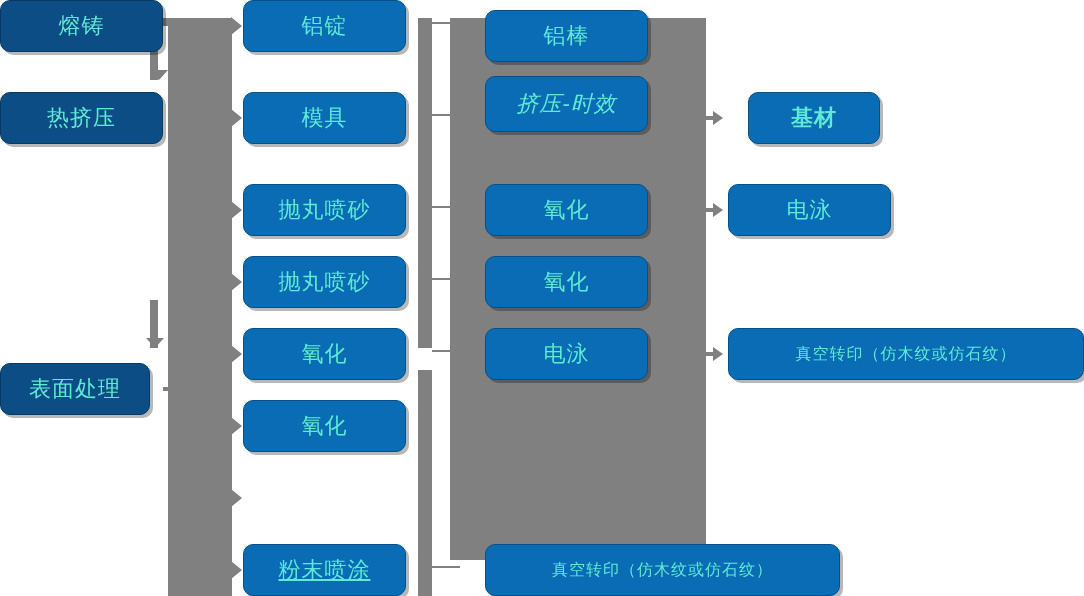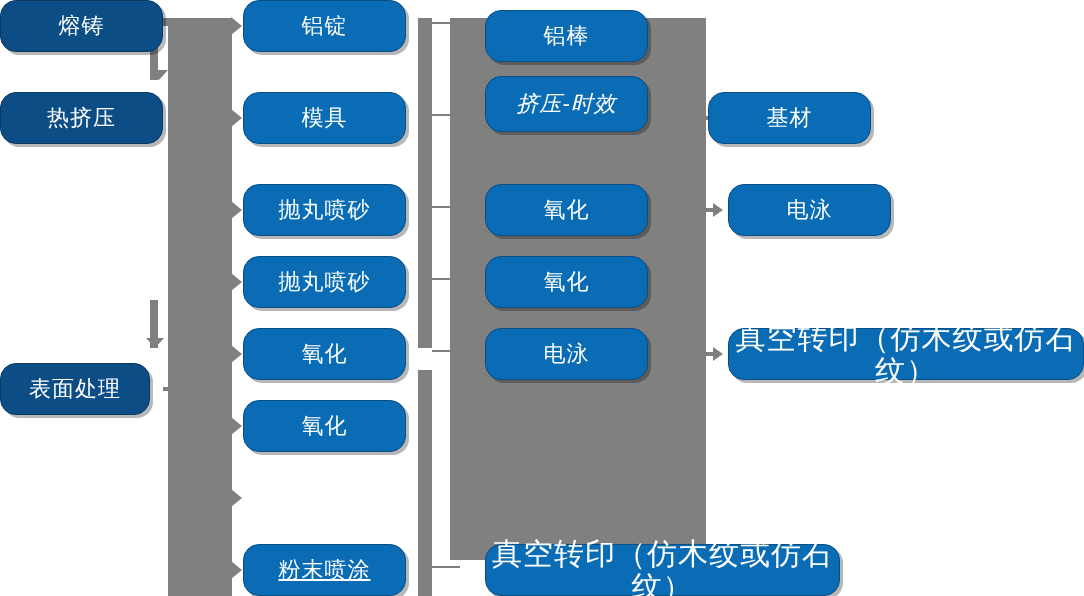--- a/index.html
+++ b/index.html
@@ -31,33 +31,33 @@
   }
   .small-stem{position:absolute;background:#808080;height:4px;}
 
   
   .box{
     position:absolute;
     box-sizing:border-box;
     display:flex;
     align-items:center;
     justify-content:center;
-    border-radius:16px;
-    color:#ffffff;
+    border-radius:10px;
+    color:#5eead4;
     font-size:22px;
     letter-spacing:1px;
     text-align:center;
     border:1px solid #12436e;
     box-shadow:3px 3px 0 rgba(0,0,0,0.28);
     line-height:1.1;
     user-select:none;
   }
   .box.dark{background:#0C4D85;border-color:#09395f;}
   .box.light{background:#0A6CB4;border-color:#084f85;}
-  .box.wide{font-size:30px;}
+  .box.wide{font-size:16px;}
 </style>
 </head>
 <body>
 
 <div id="stage">
 
   <div class="conn" style="left:168px;top:18px;width:64px;height:578px;"></div>
   <div class="conn" style="left:150px;top:18px;width:24px;height:8px;"></div>
   <div class="conn" style="left:150px;top:18px;width:8px;height:62px;"></div>
   <div class="conn-arrow" style="left:150px;top:70px;border-left-color:#808080;border-left-width:0;border-top:10px solid #808080;border-left:9px solid transparent;border-right:9px solid transparent;border-bottom:0;width:0;height:0;"></div>
@@ -108,17 +108,17 @@
   <div class="box light" style="left:243px;top:400px;width:163px;height:52px;">氧化</div>
   <div class="box light" style="left:243px;top:544px;width:163px;height:52px;text-decoration:underline;">粉末喷涂</div>
 
   <div class="box light" style="left:485px;top:0px;width:163px;height:52px;margin-top:10px;">铝棒</div>
   <div class="box light" style="left:485px;top:76px;width:163px;height:56px;font-style:italic;">挤压-时效</div>
   <div class="box light" style="left:485px;top:184px;width:163px;height:52px;">氧化</div>
   <div class="box light" style="left:485px;top:256px;width:163px;height:52px;">氧化</div>
   <div class="box light" style="left:485px;top:328px;width:163px;height:52px;">电泳</div>
   <div class="box light wide" style="left:485px;top:544px;width:355px;height:52px;">真空转印（仿木纹或仿石纹）</div>
 
-  <div class="box light" style="left:708px;top:92px;width:163px;height:52px;">基材</div>
+  <div class="box light" style="left:748px;top:92px;width:132px;height:52px;font-weight:bold;">基材</div>
   <div class="box light" style="left:728px;top:184px;width:163px;height:52px;">电泳</div>
   <div class="box light wide" style="left:728px;top:328px;width:356px;height:52px;">真空转印（仿木纹或仿石纹）</div>
 
 </div>
 
 </body></html>

